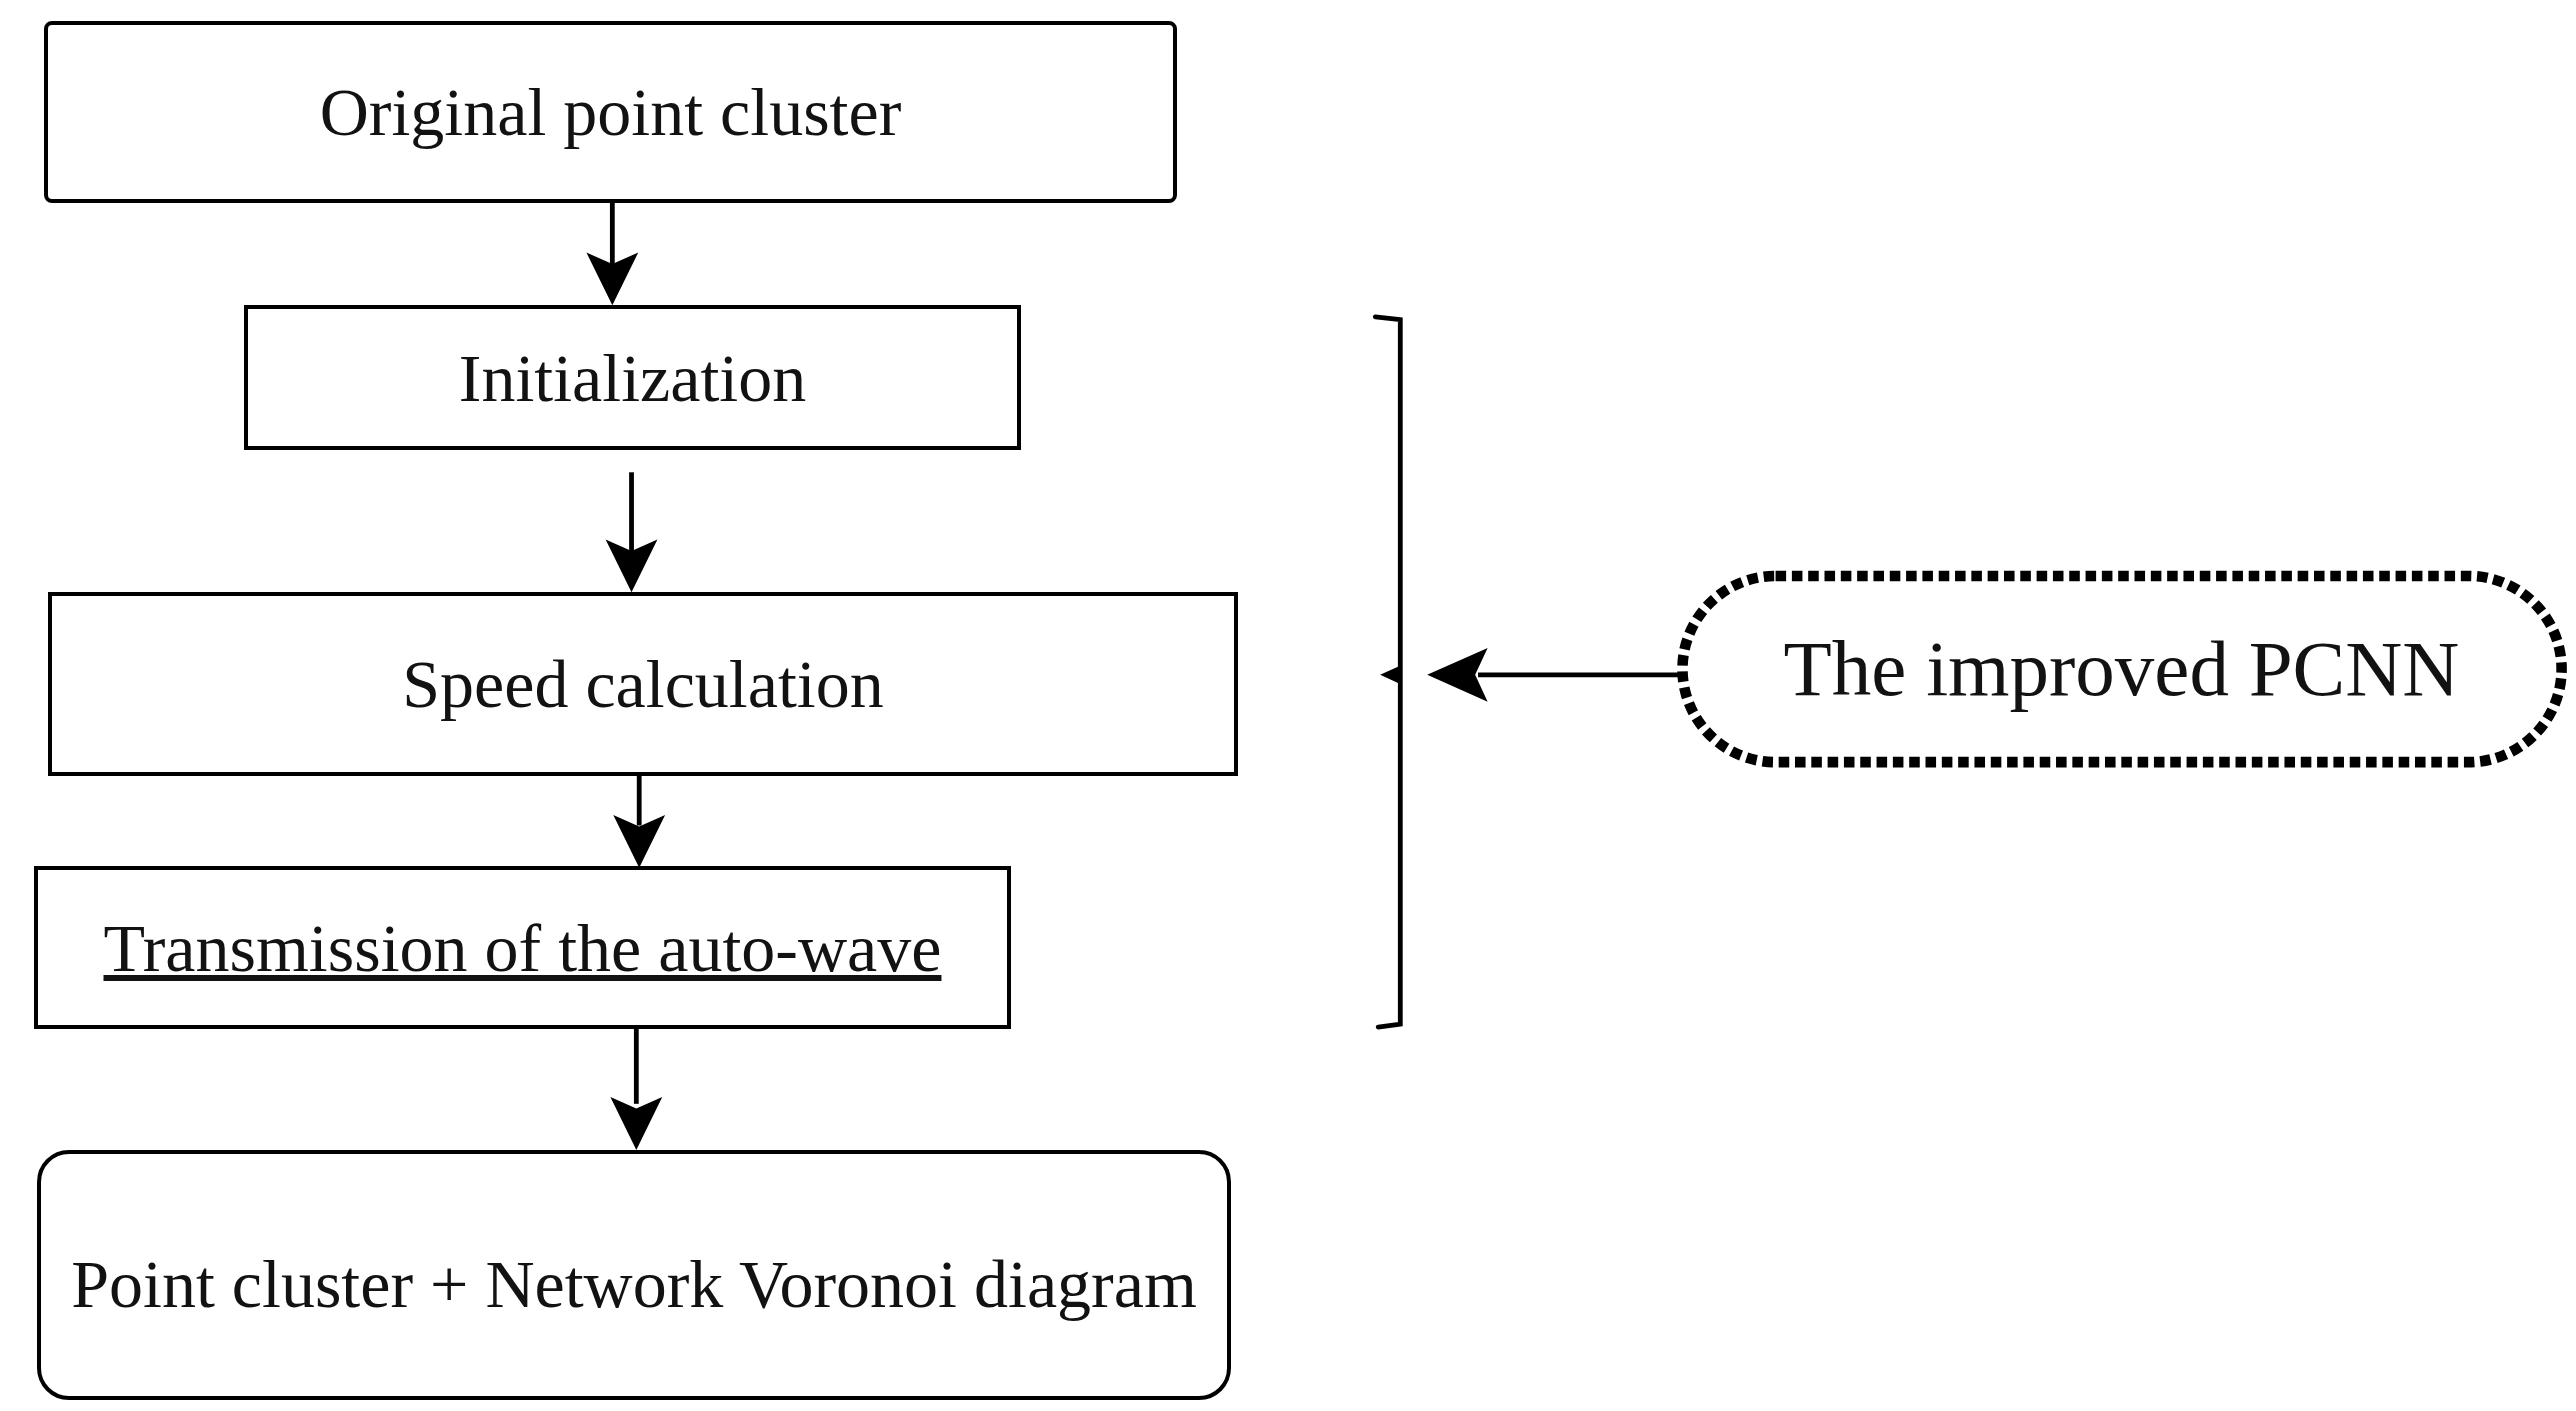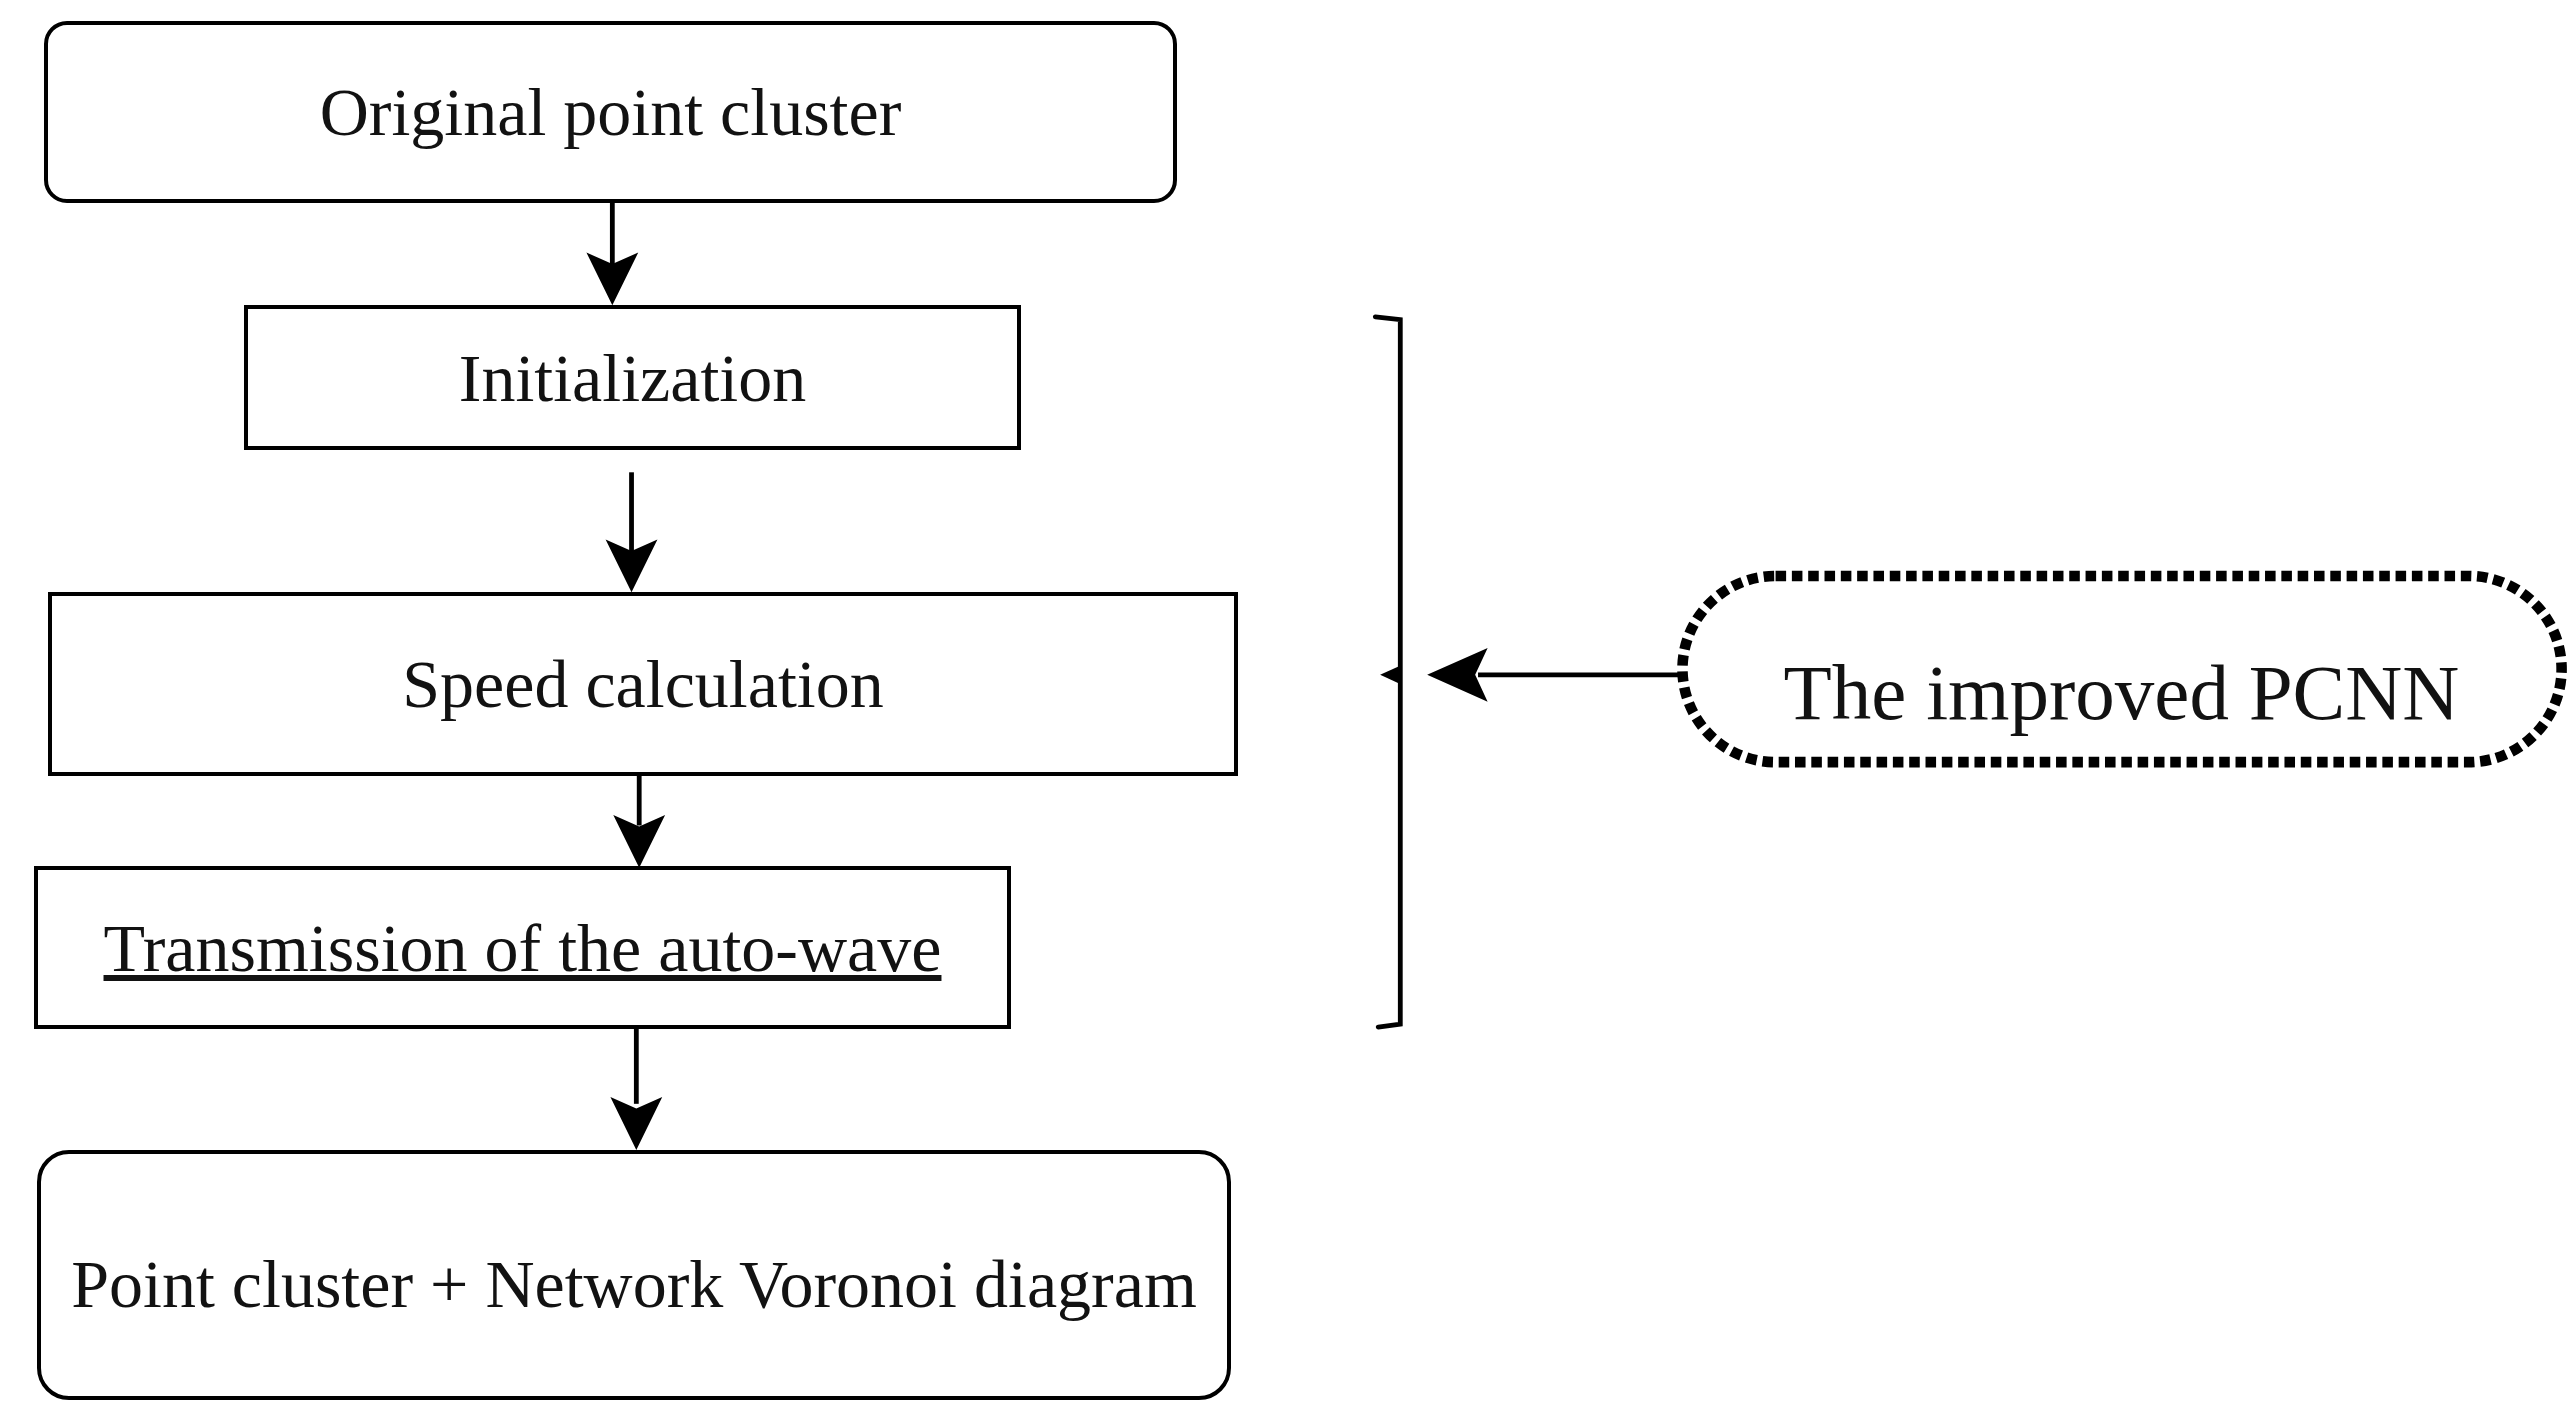--- a/index.html
+++ b/index.html
@@ -30,39 +30,39 @@
     border: 4.8px solid #000000;
     background: #ffffff;
     display: flex;
     align-items: center;
     justify-content: center;
     text-align: center;
     font-size: 68px;
     line-height: 134px;
   }
   .node.rounded-top {
-    border-radius: 23px;
+    border-radius: 8px;
     font-family: Liberation Serif, serif;
   }
   .node.rounded-bottom {
     border-radius: 32px;
   }
   .node .label {
     display: block;
     width: 100%;
   }
   #node-original          { left: 44px;  top: 21px;   width: 1133px; height: 182px; }
   #node-initialization    { left: 244px; top: 305px;  width: 777px;  height: 145px; }
   #node-speed             { left: 48px;  top: 592px;  width: 1190px; height: 184px; }
   #node-transmission      { left: 34px;  top: 866px;  width: 977px; height: 163px; text-decoration: underline; }
   #node-result            { left: 37px;  top: 1150px; width: 1194px; height: 250px; padding: 17.3px 13.4px 0 13.4px; }
   .annotation {
     position: absolute;
     left: 1682px;
-    top: 600px;
+    top: 576px;
     width: 879px;
     height: 186px;
     display: flex;
     align-items: center;
     justify-content: center;
     text-align: center;
     font-size: 79px;
     background: transparent;
   }
 </style>

